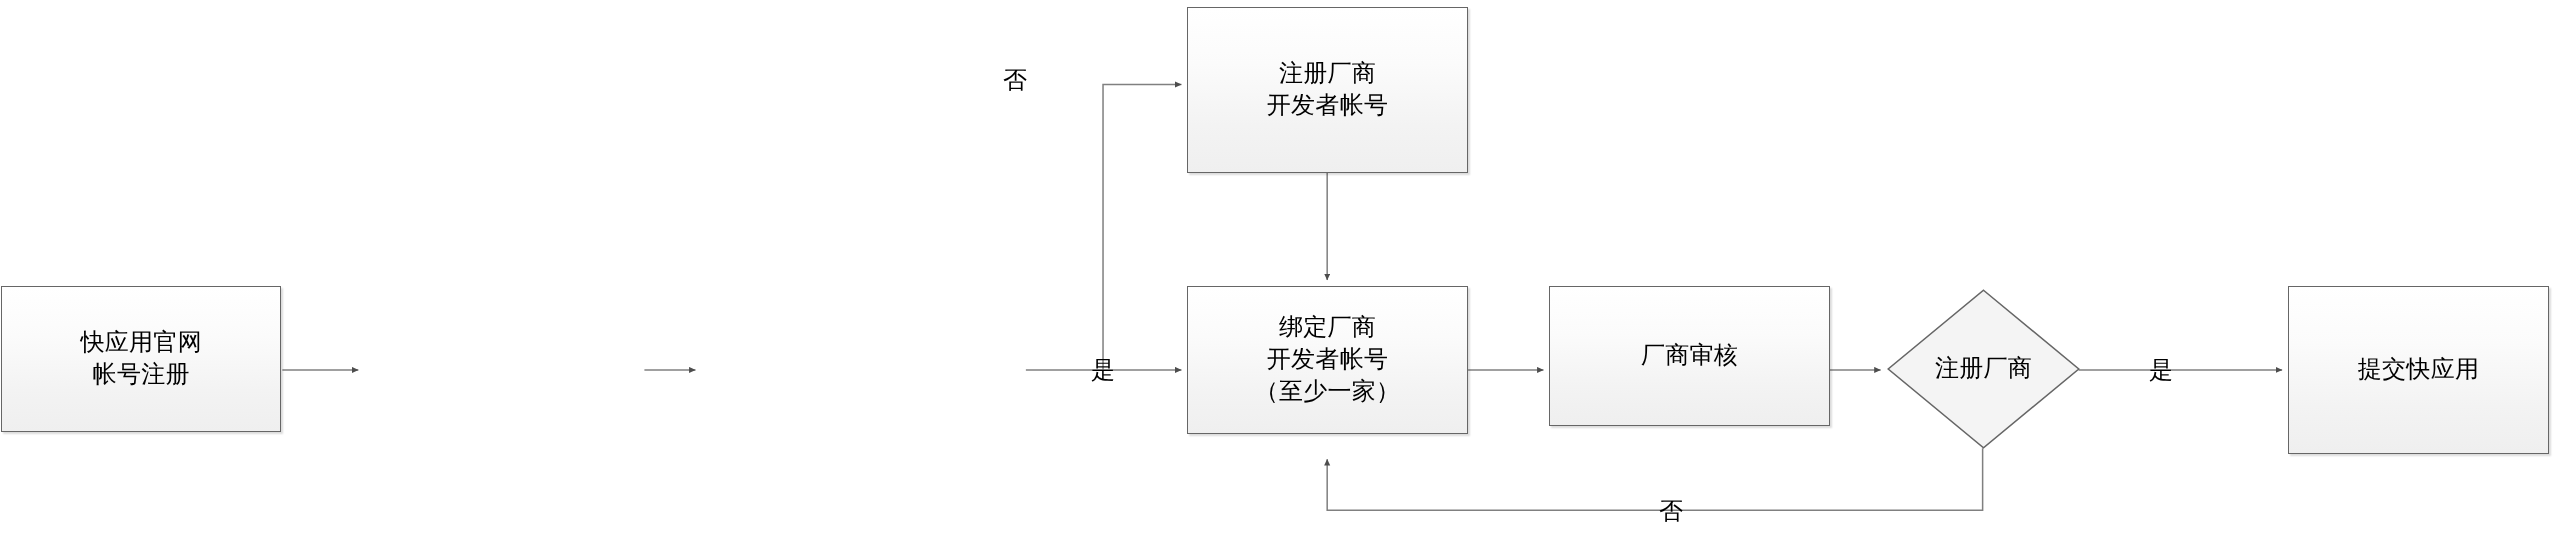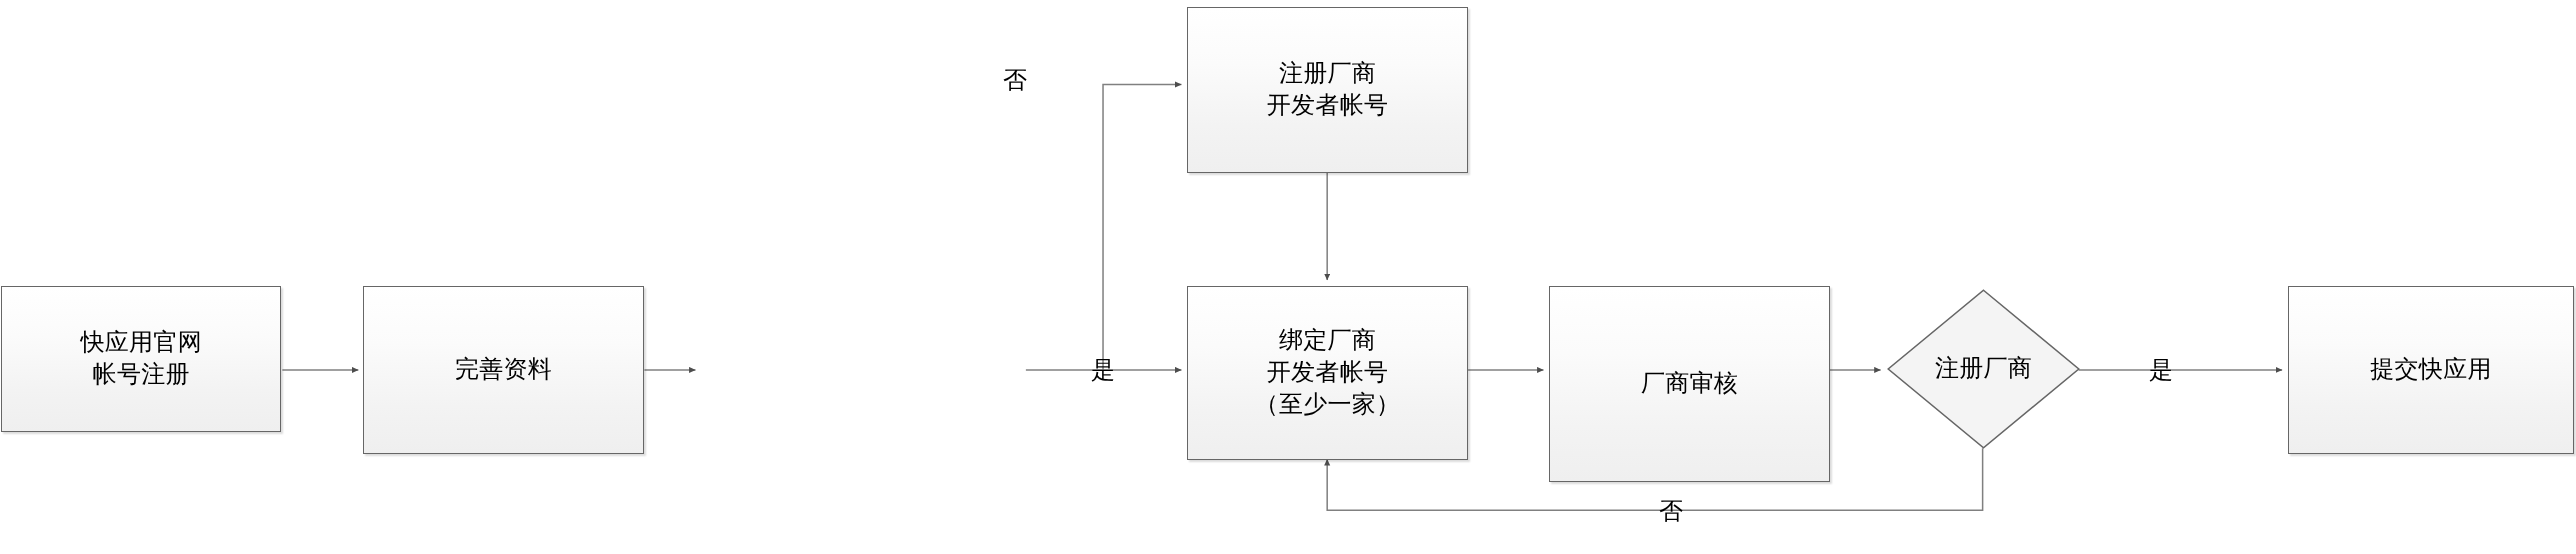--- a/index.html
+++ b/index.html
@@ -87,48 +87,45 @@
     <path d="M3420,609 L3755,609" fill="none" stroke="#808080" stroke-width="2.5" marker-end="url(#arw)"></path>
 
     <path d="M3262,738 L3262,840 L2183,840 L2183,756" fill="none" stroke="#808080" stroke-width="2.5" marker-end="url(#arw)"></path>
   </svg>
 
   <div class="node box" style="left:1.2px;top:286px;width:280px;height:146px;">
     <span>快应用官网
 帐号注册</span>
   </div>
 
-  <div class="node box" style="left:363px;top:286px;width:281px;height:168px;">
-    <span>完善资料</span>
-  </div>
 
 
   <div class="node box" style="left:1187px;top:7px;width:281px;height:166px;">
     <span>注册厂商
 开发者帐号</span>
   </div>
 
-  <div class="node box" style="left:1187px;top:286px;width:281px;height:174px;">
+  <div class="node box" style="left:1187px;top:286px;width:281px;height:148px;">
     <span>绑定厂商
 开发者帐号
 （至少一家）</span>
   </div>
 
-  <div class="node box" style="left:1549px;top:286px;width:281px;height:196px;">
+  <div class="node box" style="left:1549px;top:286px;width:281px;height:140px;">
     <span>厂商审核</span>
   </div>
 
   <div class="node diamond" style="left:1887px;top:289px;width:193px;height:160px;">
     <svg class="dia-shape" viewBox="0 0 317 263" preserveAspectRatio="none">
       <polygon points="158.5,2 315,131.5 158.5,261 2,131.5" fill="#f4f4f4" stroke="#666666" stroke-width="2.5"></polygon>
     </svg>
     <span class="dia-text">注册厂商</span>
   </div>
 
-  <div class="node box" style="left:2288px;top:286px;width:286px;height:168px;">
+  <div class="node box" style="left:2288px;top:286px;width:261px;height:168px;">
     <span>提交快应用</span>
   </div>
 
   <div class="edge-label" style="left:1003px;top:68px;">否</div>
 
   <div class="edge-label" style="left:1091px;top:358px;">是</div>
 
   <div class="edge-label" style="left:2149px;top:358px;">是</div>
 
   <div class="edge-label" style="left:1659px;top:499px;">否</div>

